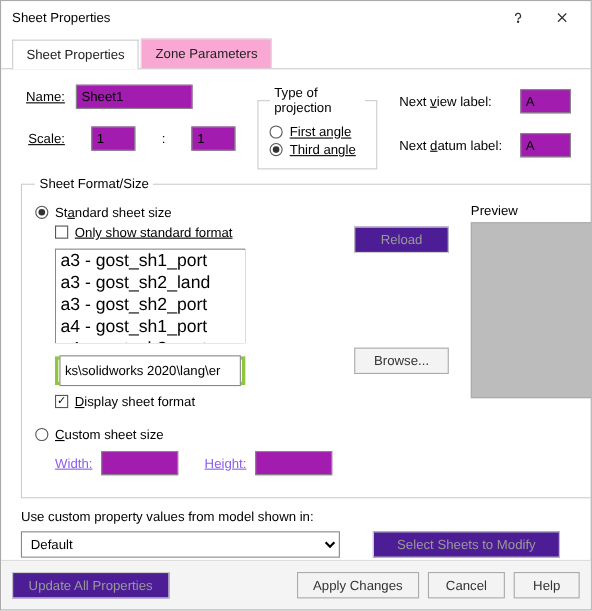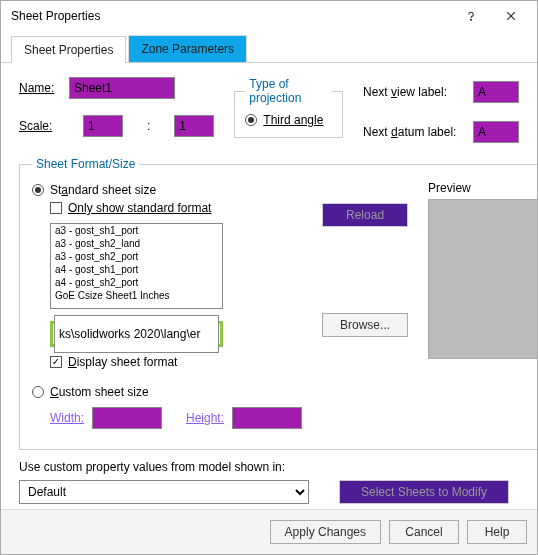--- a/index.html
+++ b/index.html
@@ -3,44 +3,44 @@
 <meta charset="utf-8">
 <style>
 * { box-sizing: border-box; margin: 0; padding: 0; font-family: "Segoe UI", Tahoma, sans-serif; font-size: 12px; }
 body { background: #fff; width: 538px; height: 555px; border: 1px solid #aaa; position: relative; }
 .titlebar { height: 30px; display: flex; align-items: center; padding: 0 6px 0 10px; }
 .titlebar .title { flex: 1; font-size: 12px; }
 .tb-btn { width: 40px; height: 28px; display: flex; align-items: center; justify-content: center; color: #333; }
 .tb-btn svg { width: 12px; height: 12px; }
 .tabs { display: flex; padding: 4px 10px 0 10px; border-bottom: 1px solid #ccc; }
 .tab { padding: 6px 12px 6px 12px; border: 1px solid #ccc; border-bottom: none; background: #fff; position: relative; top: 1px; margin-right: 2px; color: #222; }
-.tab.inactive { background: #0ea5e9; border-color: #ddd; top: 0; }
+.tab.inactive { background: #f9a8d4; border-color: #ddd; top: 0; }
 .body { padding: 14px 18px 8px 18px; }
 .row { display: flex; gap: 18px; margin-bottom: 8px; }
 .col { display: flex; flex-direction: column; }
 .input { border: 1px solid #888; height: 22px; padding: 0 4px; background: #a21caf; font-size: 12px; }
 fieldset.group { border: 1px solid #ccc; padding: 10px 12px 12px 12px; margin: 6px 0 10px 0; }
-fieldset.group > legend { padding: 0 4px; color: #0369a1; }
+fieldset.group > legend { padding: 0 4px; color: #000000; }
 .radio-row, .check-row { display: flex; align-items: center; gap: 6px; margin: 2px 0; }
 .listbox { border: 1px solid #888; width: 173px; height: 86px; margin: 6px 0; overflow-y: scroll; background: #fff; }
-.listbox div { padding: 1px 4px; font-size: 10px; white-space: nowrap; }
+.listbox div { padding: 1px 4px; font-size: 16px; white-space: nowrap; }
 .btn { border: 1px solid #aaa; background: #f3f3f3; padding: 4px 14px; min-width: 86px; height: 24px; display: inline-flex; align-items: center; justify-content: center; color: #333; }
 .btn.disabled { color: #999; border-color: #ccc; background: #4c1d95; }
 .pathbox { border: 3px solid #8ec63f; padding: 0; width: 173px; height: 26px; display: flex; align-items: center; }
-.pathbox input { border: 1px solid #888; height: 38px; width: 165px; margin: 0 auto; padding: 0 4px; font-size: 12px; }
+.pathbox input { border: 1px solid #888; height: 28px; width: 165px; margin: 0 auto; padding: 0 4px; font-size: 12px; }
 .preview-pane { border: 1px solid #aaa; background: #bcbcbc; width: 178px; height: 160px; }
 .dimmed { color: #8b5cf6; }
 select.combo { border: 1px solid #888; height: 24px; width: 290px; background: #fff; padding: 0 4px; }
 .footer { position: absolute; bottom: 0; left: 0; right: 0; display: flex; align-items: center; gap: 8px; padding: 10px; background: #f4f4f4; border-top: 1px solid #ddd; }
 .footer .spacer { flex: 1; }
 .radio { width: 12px; height: 12px; border: 1px solid #555; border-radius: 50%; display: inline-flex; align-items: center; justify-content: center; }
 .radio.checked::after { content: ""; width: 6px; height: 6px; background: #333; border-radius: 50%; }
 .chk { width: 12px; height: 12px; border: 1px solid #555; display: inline-flex; align-items: center; justify-content: center; font-size: 10px; line-height: 1; }
 .chk.checked::after { content: "✓"; font-size: 10px; }
-.u { text-decoration: underline; }
+.u { text-decoration: underline; text-align: right; }
 .midcol { display: flex; flex-direction: column; gap: 10px; align-items: flex-start; padding-top: 22px; }
 .section-top { display: flex; gap: 20px; align-items: flex-start; }
 </style>
 </head>
 <body>
 
 <div class="titlebar">
   <span class="title">Sheet Properties</span>
   <div class="tb-btn">
     <svg viewBox="0 0 16 16" fill="none" stroke="#333" stroke-width="1.5">
@@ -71,20 +71,24 @@
       <div class="row" style="align-items:center; gap:24px;">
         <label class="u" style="width:40px;">Scale:</label>
         <input class="input" style="width: 40px;" value="1">
         <span>:</span>
         <input class="input" style="width: 40px;" value="1">
       </div>
     </div>
 
     <fieldset class="group" style="padding:6px 10px 8px 10px; margin:0;">
       <legend>Type of projection</legend>
+      <div class="radio-row">
+        <span class="radio"></span>
+          <span class="u">First angle</span>
+      </div>
       <div class="radio-row">
         <span class="radio checked"></span>
           <span class="u">Third angle</span>
       </div>
     </fieldset>
 
     <div class="col" style="gap:10px; padding-top:4px;">
       <div class="row" style="align-items:center; gap:8px;">
         <span style="width:102px;">Next <span class="u">v</span>iew label:</span>
         <input class="input" style="width: 46px;" value="A">
@@ -158,17 +162,18 @@
     <div class="btn disabled" style="min-width:170px;">Select Sheets to Modify</div>
   </div>
   <div class="check-row dimmed" style="margin-top:10px;">
     <span class="chk" style="border-color:#bbb;"></span>
       <span>Same as sheet specified in Document Properties</span>
   </div>
 
 </div>
 
 <div class="footer">
+  <div class="btn disabled" style="min-width:130px;">Update All Properties</div>
   <div class="spacer"></div>
   <div class="btn">Apply Changes</div>
   <div class="btn" style="min-width:70px;">Cancel</div>
   <div class="btn" style="min-width:60px;">Help</div>
 </div>
 
 </body></html>

